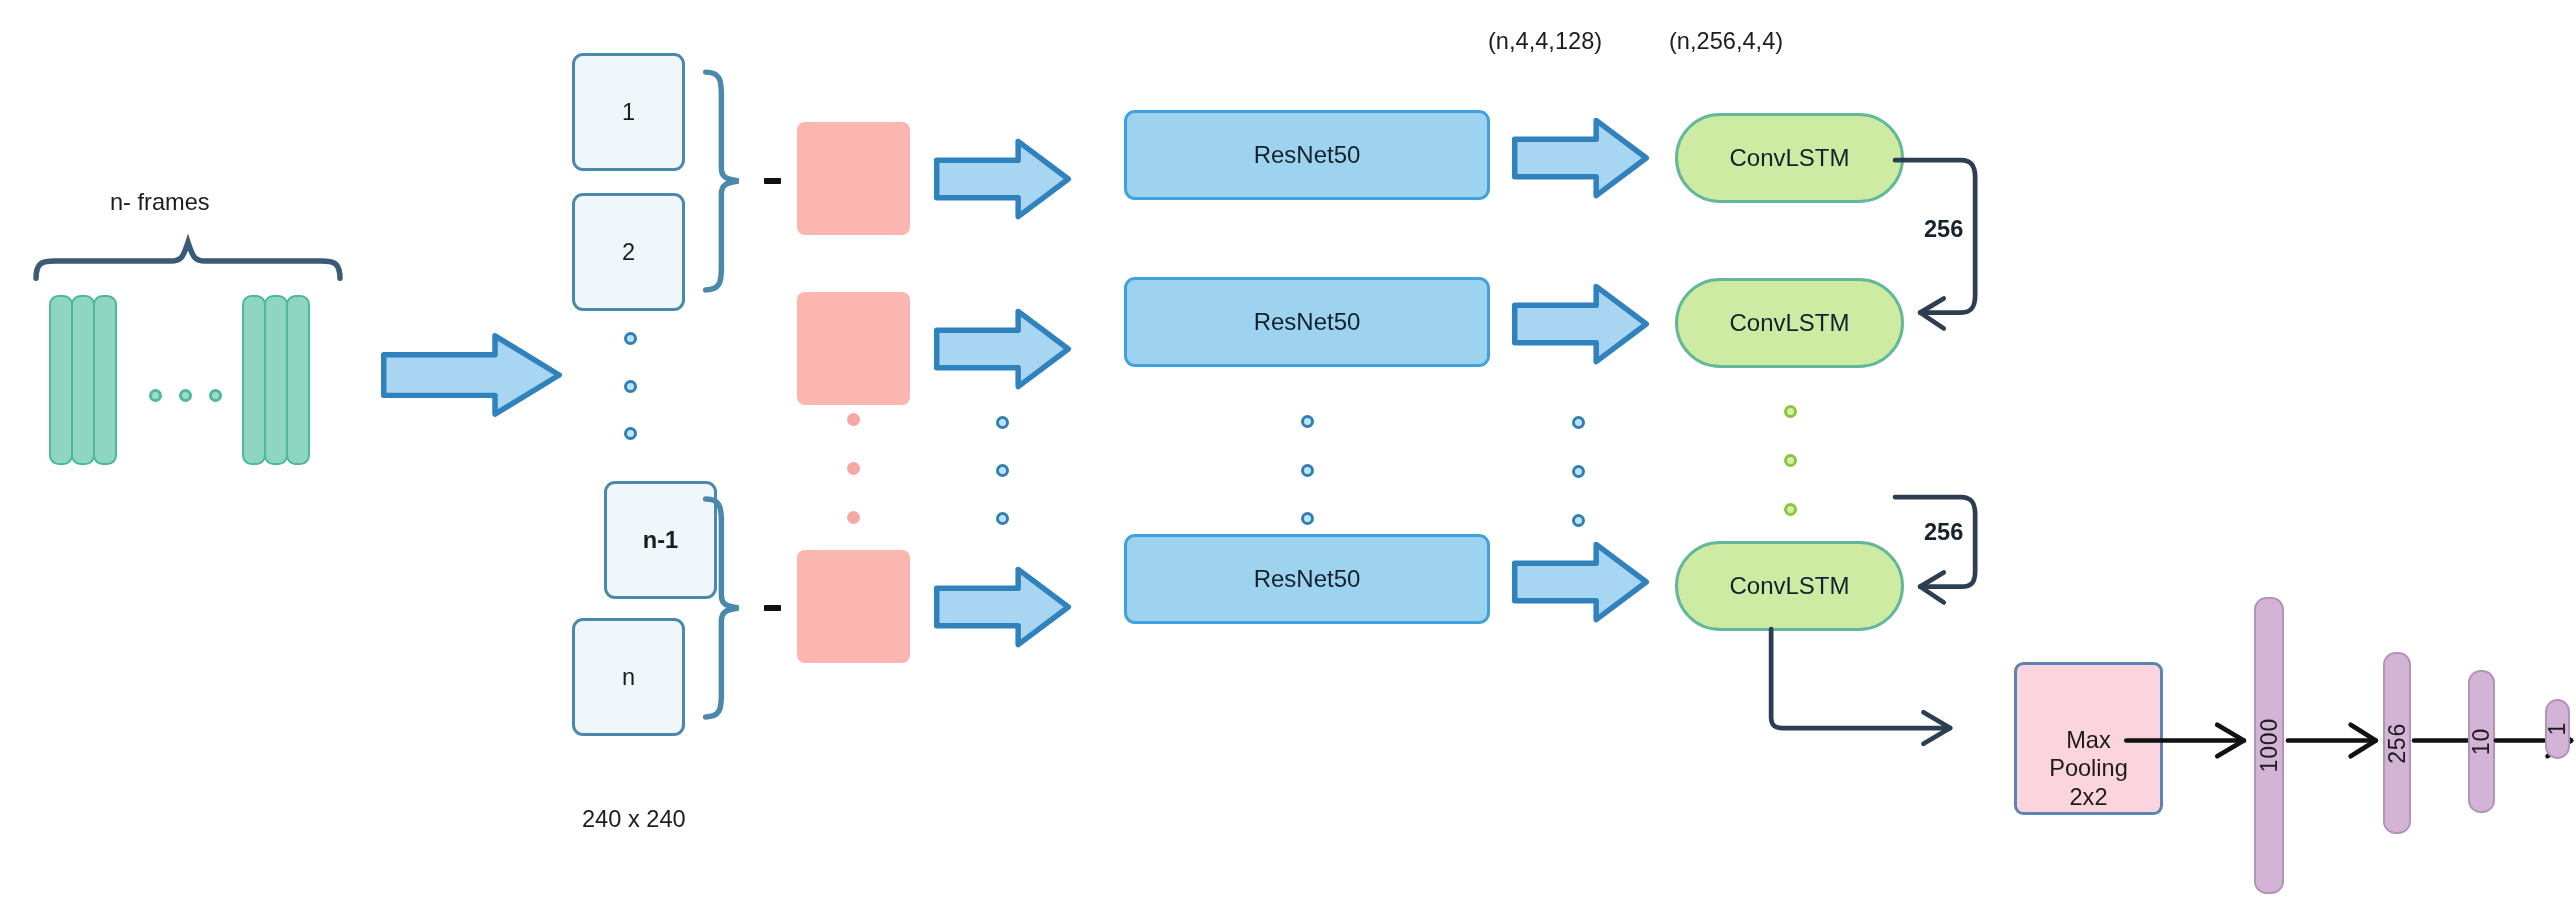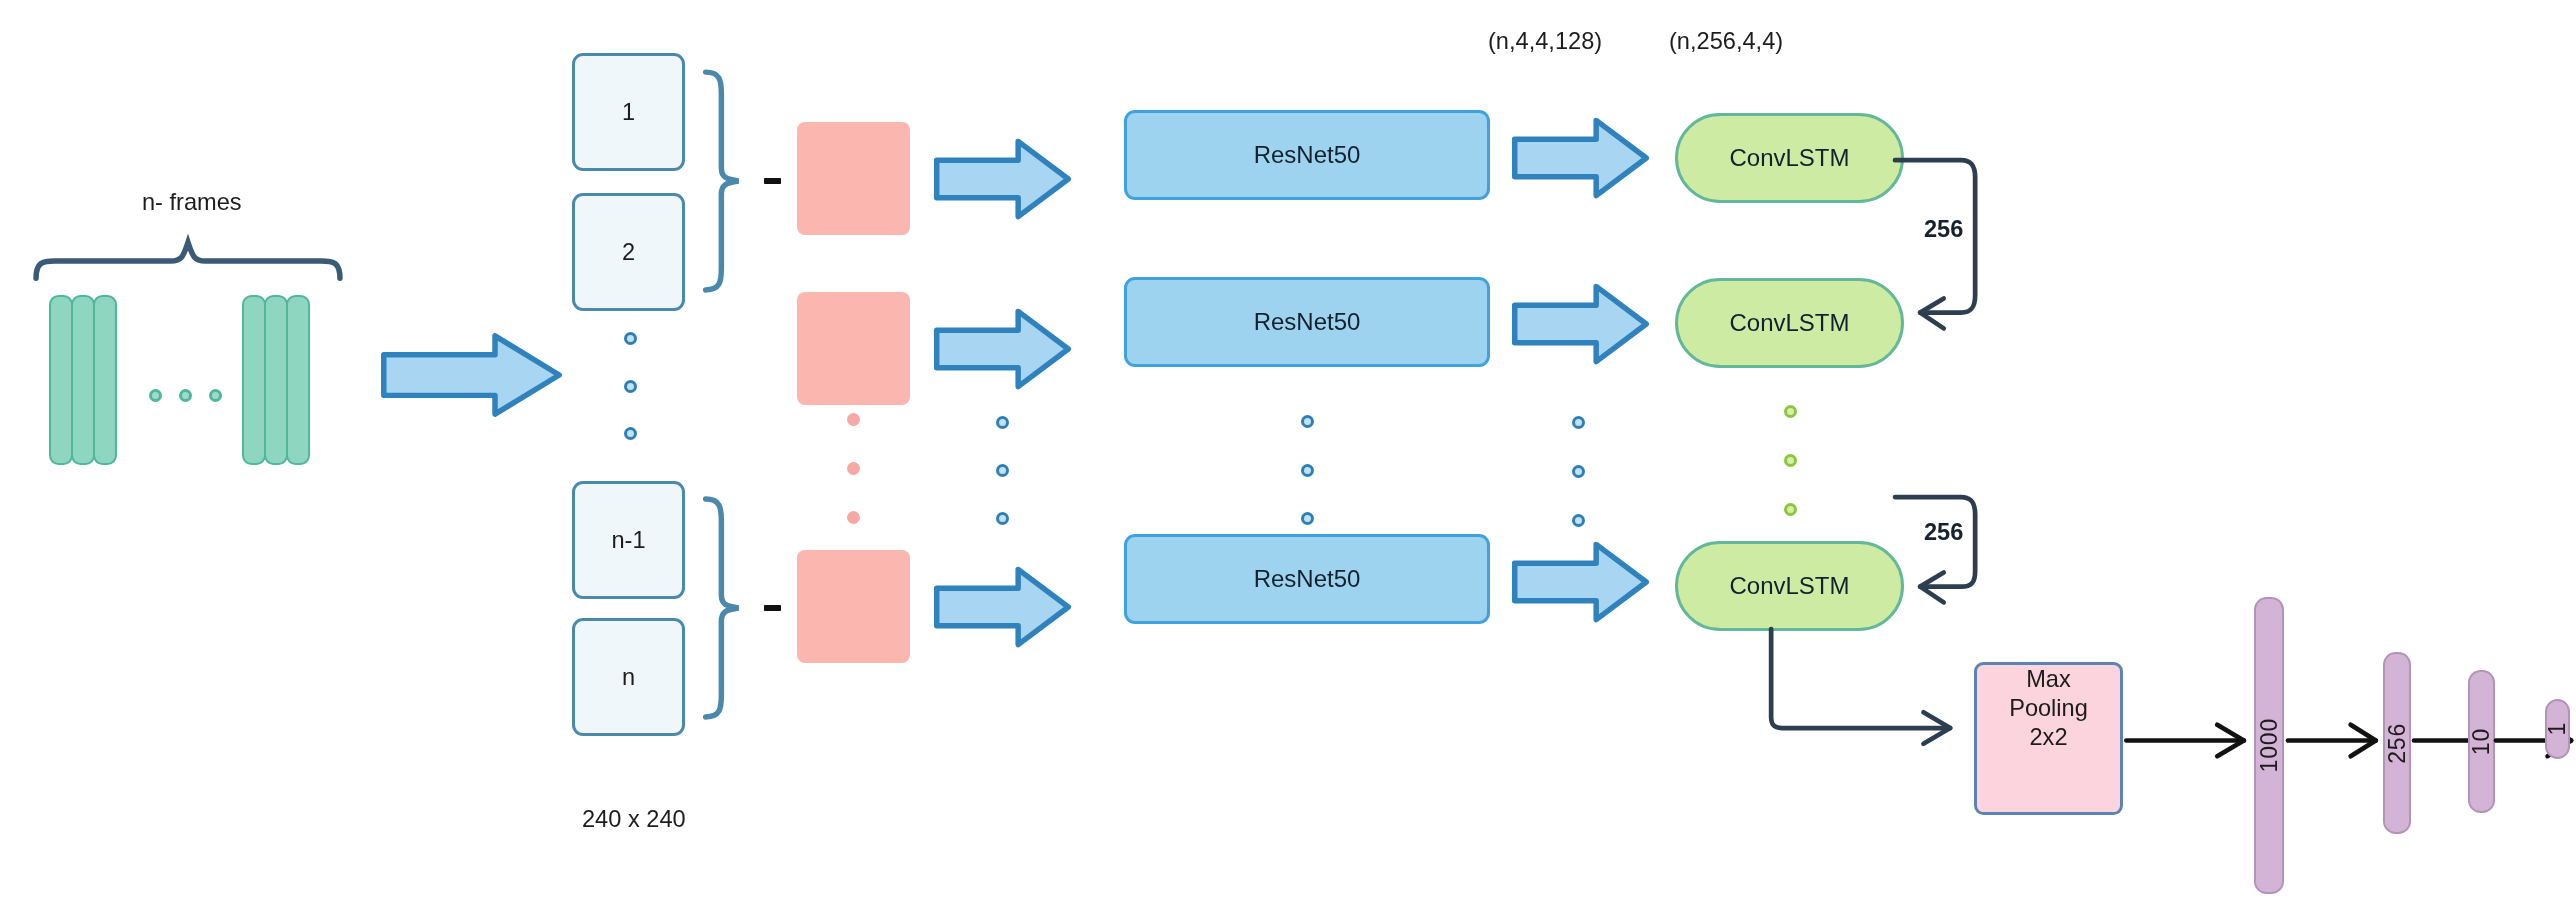--- a/index.html
+++ b/index.html
@@ -110,25 +110,26 @@
     position: absolute;
     width: 149px;
     height: 153px;
     background: #fbd4de;
     border: 3.1px solid #5d83b4;
     border-radius: 9.4px;
     box-sizing: border-box;
     display: flex;
     flex-direction: column;
     align-items: center;
-    justify-content: flex-start;
+    justify-content: flex-end;
     font-size: 23.6px;
     line-height: 1.22;
     color: #1c1c1c;
     text-align: center;
+    margin-left: 40px;
   }
 
   
   .dense {
     position: absolute;
     background: #d4b4d6;
     border: 2.4px solid #b294b8;
     border-radius: 12.6px;
     box-sizing: border-box;
     display: flex;
@@ -164,21 +165,21 @@
     background: #111;
     border-radius: 0.8px;
   }
   svg { position: absolute; overflow: visible; }
 </style>
 </head>
 <body>
 
 <div id="canvas">
 
-  <div class="lbl" style="left:142px; top:189px;">n- frames</div>
+  <div class="lbl" style="left:110px; top:189px;">n- frames</div>
 
   <svg style="left:31px; top:236px;" width="314" height="47" viewBox="0 0 400 60">
     <path d="M6,54 C6,34 14,32 30,32 L178,32 C192,32 194,26 200,8 C206,26 208,32 222,32 L370,32 C386,32 394,34 394,54" fill="none" stroke="#3a5a75" stroke-width="7" stroke-linecap="round"></path>
   </svg>
 
   <div class="filmgroup" style="left:49px; top:295px;">
     <div class="film"></div>
     <div class="film"></div>
     <div class="film"></div>
   </div>
@@ -196,21 +197,21 @@
   <svg style="left:377px; top:328px;" width="189" height="94" viewBox="0 0 240 120">
     <path d="M8,34 L150,34 L150,10 L232,60 L150,110 L150,86 L8,86 Z" fill="#a8d5f2" stroke="#2f82bb" stroke-width="7" stroke-linejoin="round"></path>
   </svg>
 
   <div class="framebox" style="left:572px; top:53px;">
     <span>1</span>
   </div>
   <div class="framebox" style="left:572px; top:193px;">
     <span>2</span>
   </div>
-  <div class="framebox" style="left:572px; top:481px;">
+  <div class="framebox" style="left:604px; top:481px;font-weight:bold;">
     <span>n-1</span>
   </div>
   <div class="framebox" style="left:572px; top:618px;">
     <span>n</span>
   </div>
 
   <div class="dot dot-blue" style="left:624px; top:332px;"></div>
   <div class="dot dot-blue" style="left:624px; top:380px;"></div>
   <div class="dot dot-blue" style="left:624px; top:427px;"></div>
 

